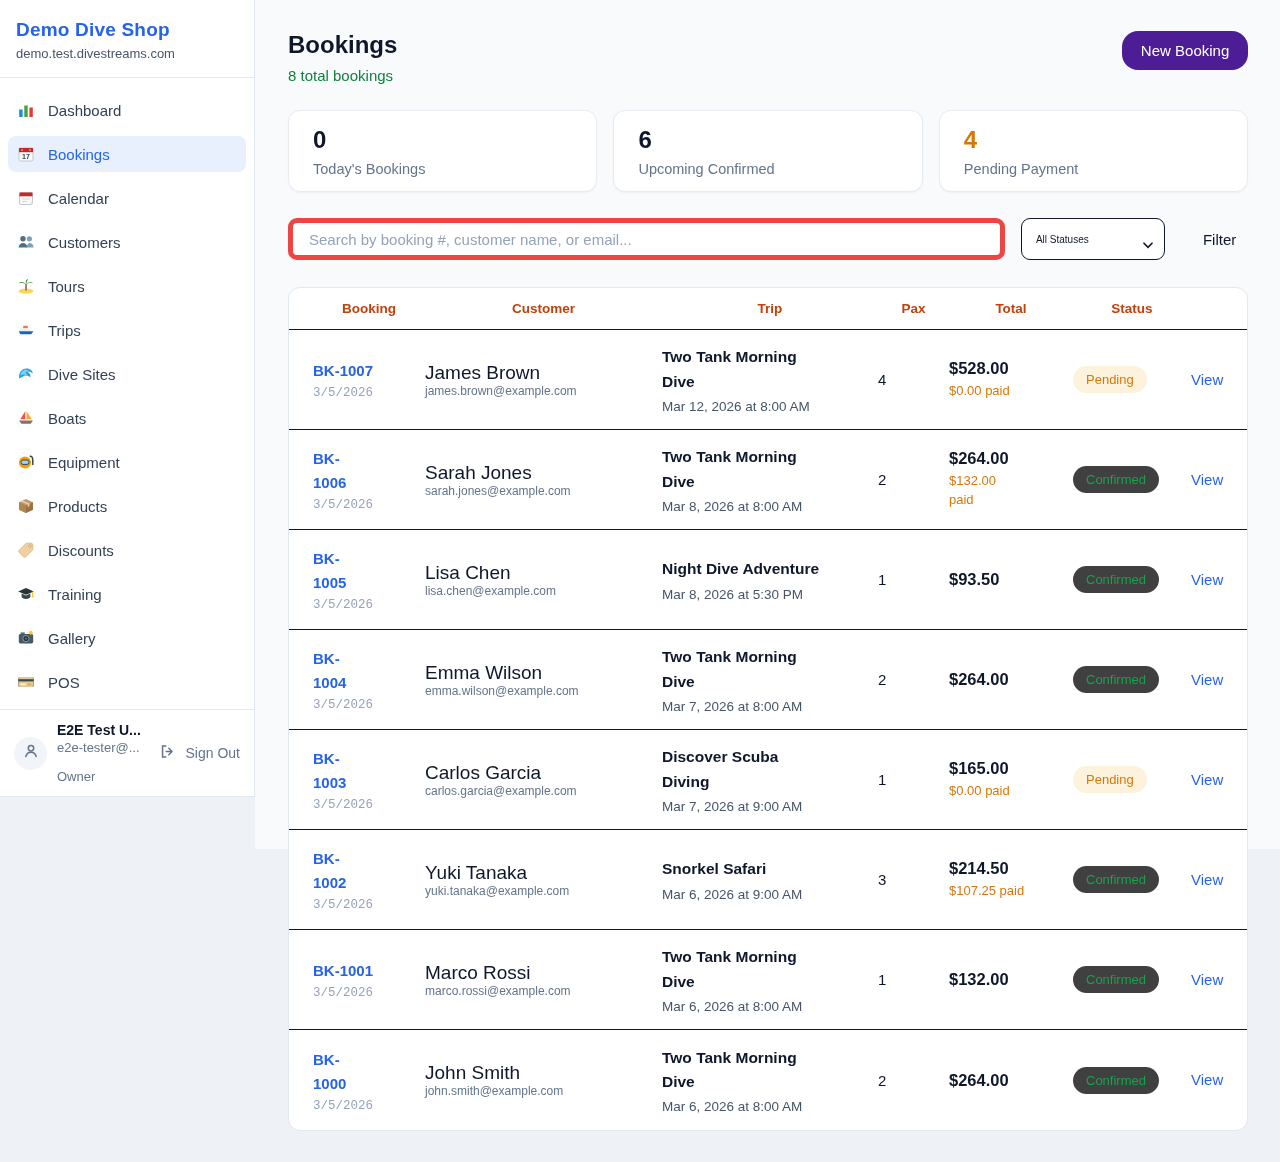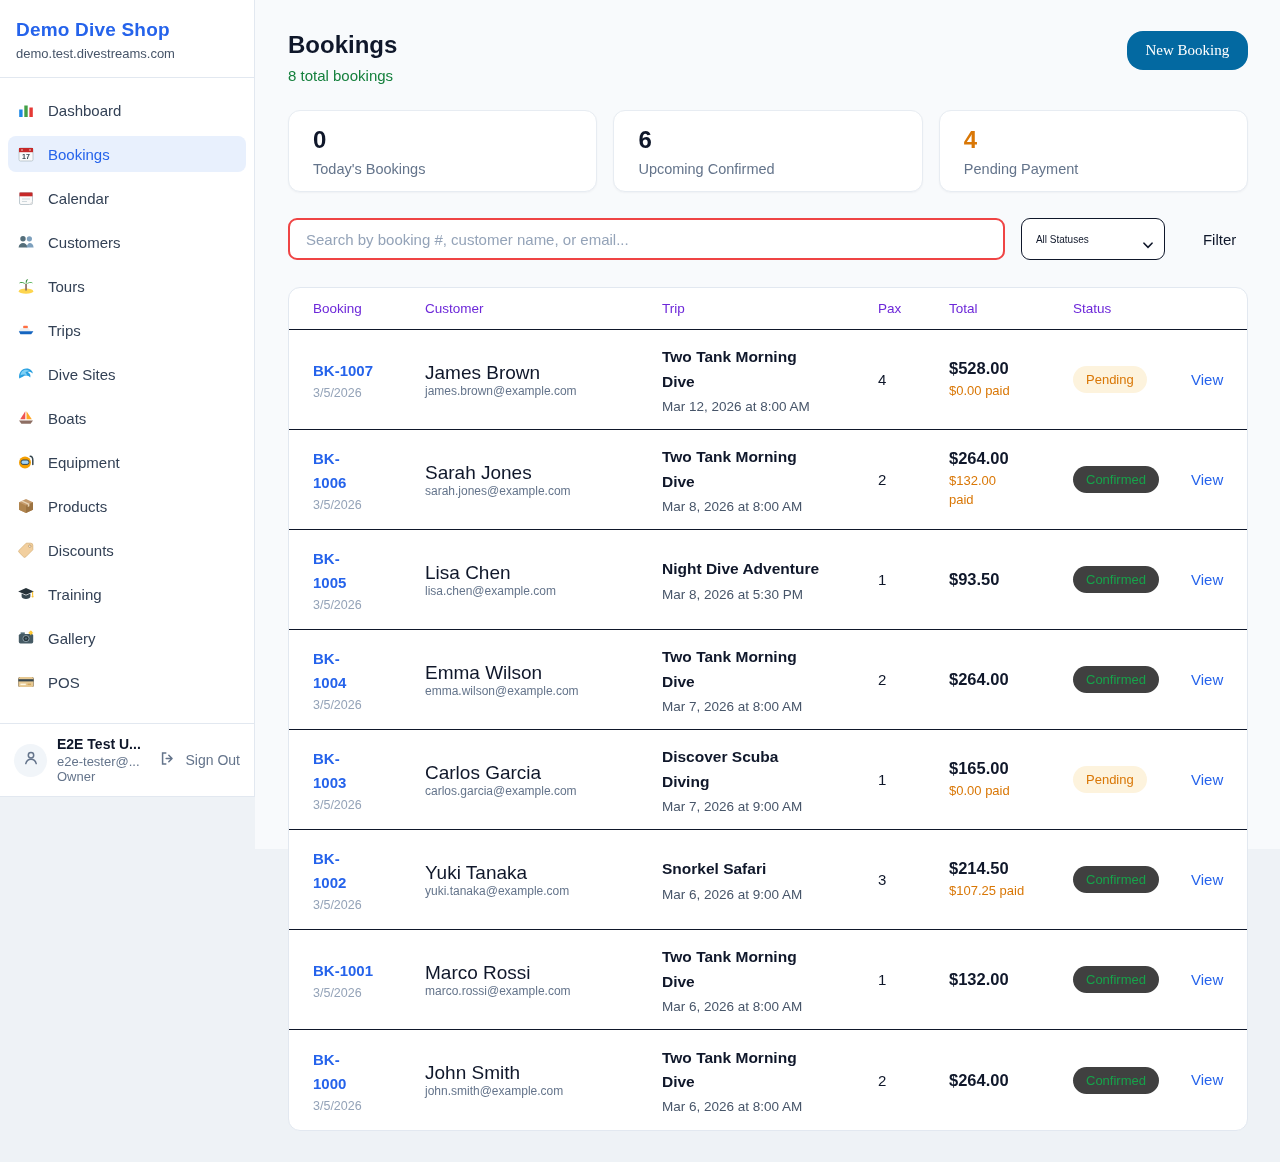--- a/index.html
+++ b/index.html
@@ -34,51 +34,51 @@
     border-top: 1px solid #e2e8f0; padding: 12px 14px;
     display: flex; align-items: center; gap: 10px;
   }
   .avatar {
     width: 33px; height: 33px; border-radius: 50%; background: #f1f5f9;
     display: flex; align-items: center; justify-content: center; flex-shrink: 0;
   }
   .user-info { flex: 1; min-width: 0; }
   .user-name { font-size: 14px; font-weight: bold; color: #0f172a; white-space: nowrap; }
   .user-email { font-size: 13px; color: #64748b; margin-top: 2px; white-space: nowrap; }
-  .user-role { font-size: 13px; color: #64748b; margin-top: 0; }
+  .user-role { font-size: 13px; color: #64748b; margin-top: 14px; }
   .sign-out {
     display: flex; align-items: center; gap: 10px; color: #64748b;
     font-size: 14px; background: none; border: none; cursor: pointer;
     font-family: Liberation Sans, sans-serif; flex-shrink: 0;
   }
 
   
   .main { flex: 1; background: #f8fafc; padding: 31px 32px 0 33px; }
   .page-header { display: flex; justify-content: space-between; align-items: flex-start; }
   .page-title { font-size: 24px; font-weight: bold; color: #0f172a; }
   .page-subtitle { font-size: 15px; color: #15803d; margin-top: 8px; }
   .btn-primary {
-    background: #0369a1; color: #fff; border: none; border-radius: 16px;
-    font-family: Liberation Serif, serif; font-size: 15px; font-weight: 500;
+    background: #4c1d95; color: #fff; border: none; border-radius: 16px;
+    font-family: Liberation Sans, sans-serif; font-size: 15px; font-weight: 500;
     padding: 11px 19px; cursor: pointer;
   }
 
   .stats { display: grid; grid-template-columns: 1fr 1fr 1fr; gap: 16px; margin-top: 26px; }
   .stat-card {
     background: #fff; border: 1px solid #e7ecf2; border-radius: 12px;
     padding: 15px 24px 16px 24px; height: 82px;
     box-shadow: 0 1px 2px rgba(15,23,42,.04);
   }
   .stat-value { font-size: 24px; font-weight: bold; color: #0f172a; }
   .stat-value.highlight { color: #d97706; }
   .stat-label { font-size: 14.5px; color: #64748b; margin-top: 7px; }
 
   .filter-row { display: flex; align-items: center; margin-top: 26px; }
   .search-input {
-    flex: 1; height: 42px; border: 2px solid #ef4444; border-radius: 9px;
+    flex: 1; height: 42px; border: 5px solid #ef4444; border-radius: 9px;
     padding: 0 16px; font-family: inherit; font-size: 15px; color: #0f172a;
     background: #fff; outline: none;
   }
   .search-input::placeholder { color: #94a3b8; }
   .select-wrap { position: relative; margin-left: 16px; }
   .status-select {
     appearance: none; -webkit-appearance: none;
     height: 42px; width: 144px; border: 1px solid #0f172a; border-radius: 9px;
     background: #fff; font-family: inherit; font-size: 10px; color: #0f172a;
     padding: 0 30px 0 14px; cursor: pointer; outline: none;
@@ -93,28 +93,28 @@
   .table-card {
     background: #fff; border: 1px solid #e2e8f0; border-radius: 12px;
     margin-top: 27px; overflow: hidden;
   }
   .thead, .trow {
     display: grid;
     grid-template-columns: 112px 237px 216px 71px 124px 118px 1fr;
     padding: 0 24px;
   }
   .thead { height: 42px; align-items: center; border-bottom: 1px solid #0f172a; }
-  .th { font-size: 13.5px; font-weight: 400; color: #6d28d9; }
+  .th { font-size: 13.5px; font-weight: 700; color: #c2410c; text-align: center; }
   .trow { min-height: 100px; align-items: center; border-bottom: 1px solid #0f172a; padding-top: 14px; padding-bottom: 14px; }
   .trow:last-child { border-bottom: none; }
   .booking-id {
     color: #2563eb; font-size: 15px; font-weight: bold; text-decoration: none;
     white-space: pre-line; line-height: 1.6; cursor: pointer; display: inline-block;
   }
-  .booking-date { font-size: 12.5px; color: #94a3b8; margin-top: 3px; }
+  .booking-date { font-size: 12.5px; color: #94a3b8; margin-top: 3px; font-family: Liberation Mono, monospace; }
   .cust-name { font-size: 19px; color: #0f172a; }
   .cust-email { font-size: 12px; color: #64748b; margin-top: 0; }
   .trip-name { font-size: 15.5px; font-weight: bold; color: #0f172a; white-space: pre-line; line-height: 1.55; }
   .trip-date { font-size: 13.5px; color: #475569; margin-top: 5px; }
   .pax { font-size: 15px; color: #0f172a; }
   .total-amt { font-size: 16.5px; font-weight: bold; color: #0f172a; }
   .paid-amt { font-size: 13px; color: #d97706; margin-top: 4px; white-space: pre-line; line-height: 1.45; }
   .badge {
     display: inline-block; font-size: 13px; padding: 6px 13px; border-radius: 999px;
   }

